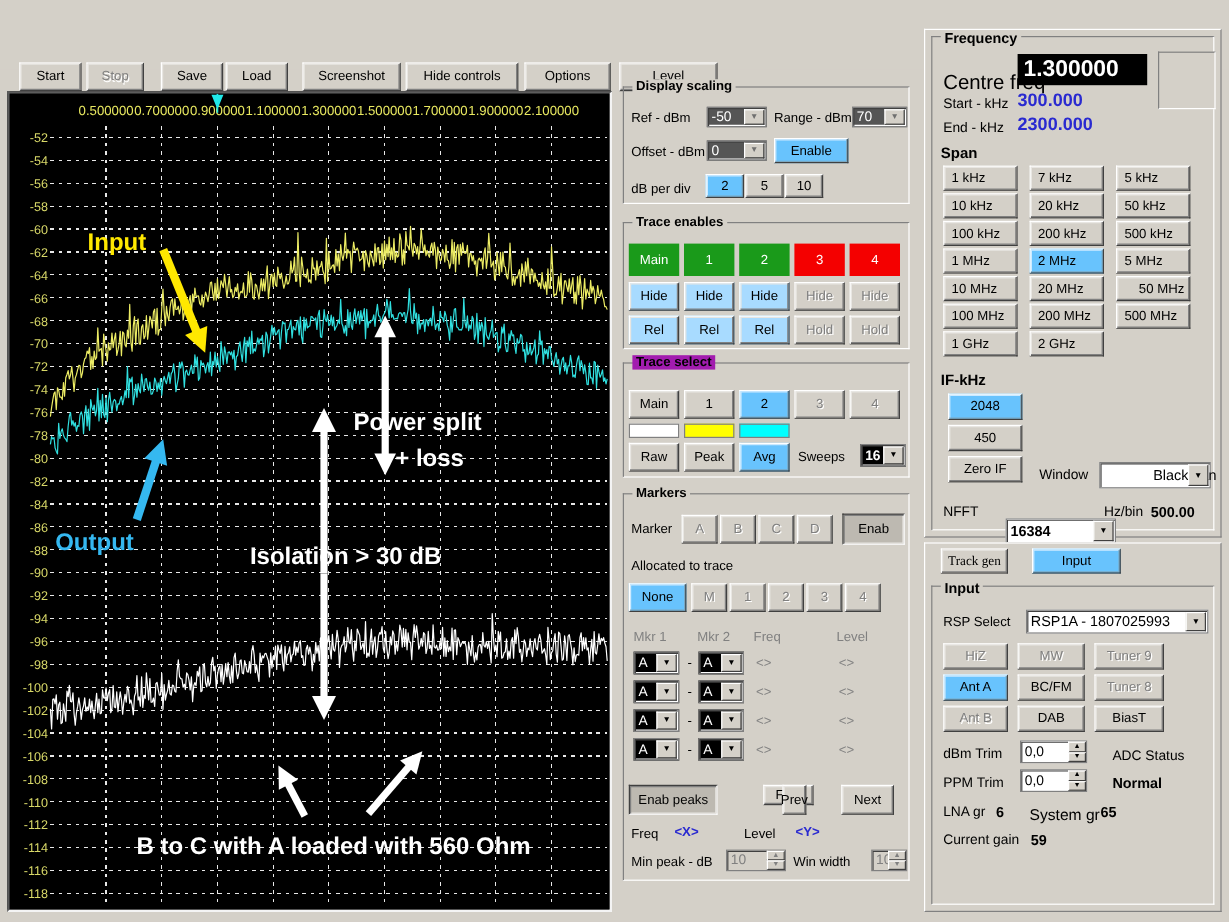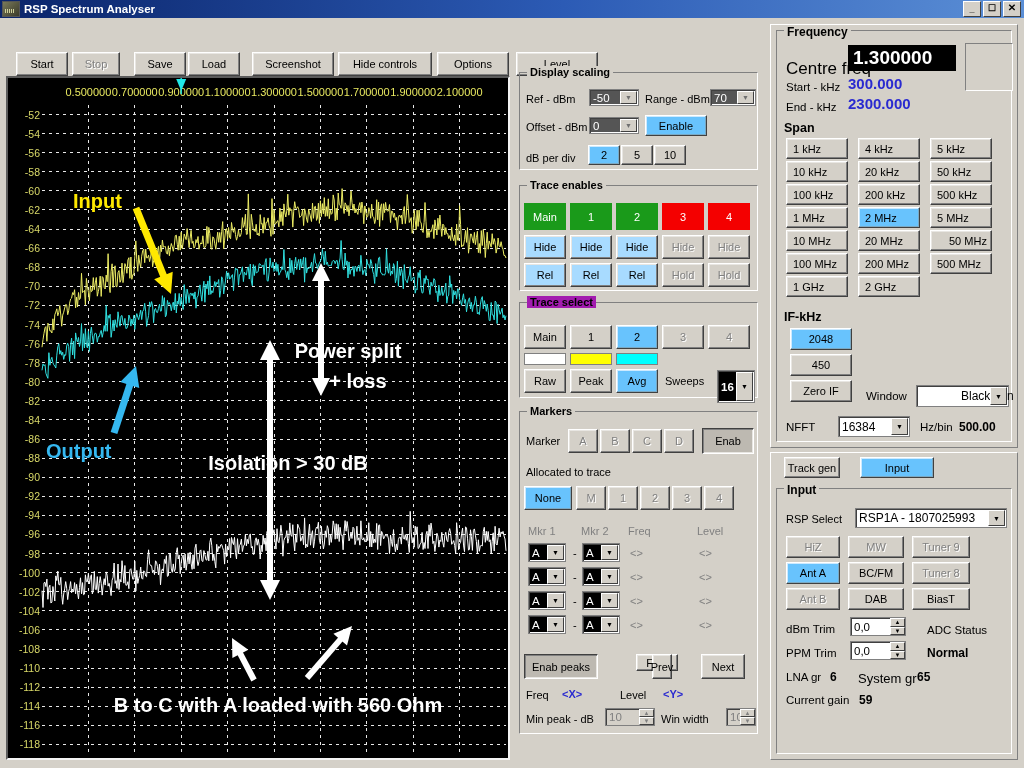--- a/index.html
+++ b/index.html
@@ -121,35 +121,20 @@
     font-size:11px;box-sizing:border-box;}
   .green{background:#1a9a1a;color:#fff;}
   .red{background:#f40000;color:#fff;}
   .lblue{background:#a8dbff;color:#000;}
 </style>
 </head>
 <body>
 
 <div id="app">
 
-  <div class="titlebar">
-    <div class="tb-icon"></div>
-    <div class="tb-title">RSP Spectrum Analyser</div>
-    <div class="tb-btns">
-      <div class="tb-btn tb-min">
-          <span>_</span>
-        </div>
-      <div class="tb-btn tb-max">
-          <span>☐</span>
-        </div>
-      <div class="tb-btn tb-close">
-          <span>✕</span>
-        </div>
-    </div>
-  </div>
 
   <div class="toolbar">
     <div class="btn" style="left:16px;width:52px;">Start</div>
     <div class="btn dis" style="left:72px;width:48px;">Stop</div>
     <div class="btn" style="left:134px;width:52px;">Save</div>
     <div class="btn" style="left:188px;width:52px;">Load</div>
     <div class="btn" style="left:252px;width:82px;">Screenshot</div>
     <div class="btn" style="left:338px;width:94px;">Hide controls</div>
     <div class="btn" style="left:437px;width:72px;">Options</div>
     <div class="btn" style="left:516px;width:82px;">Level</div>
@@ -332,21 +317,21 @@
   <div class="btn dis" style="position:absolute;left:708px;top:325px;width:42px;height:24px;">4</div>
 
   <div class="swatch" style="left:524px;top:353px;width:42px;height:12px;background:#ffffff;"></div>
   <div class="swatch" style="left:570px;top:353px;width:42px;height:12px;background:#ffff00;"></div>
   <div class="swatch" style="left:616px;top:353px;width:42px;height:12px;background:#00ffff;"></div>
 
   <div class="btn" style="position:absolute;left:524px;top:369px;width:42px;height:24px;">Raw</div>
   <div class="btn" style="position:absolute;left:570px;top:369px;width:42px;height:24px;">Peak</div>
   <div class="btn sel" style="position:absolute;left:616px;top:369px;width:42px;height:24px;">Avg</div>
   <div class="lbl" style="left:665px;top:375px;">Sweeps</div>
-  <div class="combo blackc" style="left:717px;top:370px;width:38px;height:33px;">
+  <div class="combo blackc" style="left:717px;top:370px;width:38px;height:19px;">
     <span>16</span>
     <span class="arrow">▼</span>
   </div>
 
   <div class="grpBorder" style="left:519px;top:411px;width:239px;height:323px;"></div>
   <div class="lbl b" style="left:527px;top:405px;background:#d4d0c8;padding:0 3px;">Markers</div>
 
   <div class="lbl" style="left:526px;top:435px;">Marker</div>
   <div class="btn dis" style="position:absolute;left:568px;top:429px;width:30px;height:24px;">A</div>
   <div class="btn dis" style="position:absolute;left:600px;top:429px;width:30px;height:24px;">B</div>
@@ -459,21 +444,21 @@
   <div class="freqbox" style="left:965px;top:43px;width:48px;height:48px;"></div>
 
   <div class="lbl" style="left:786px;top:81px;font-size:11.5px;">Start - kHz</div>
   <div class="bluetxt" style="left:848px;top:75px;">300.000</div>
   <div class="lbl" style="left:786px;top:101px;font-size:11.5px;">End - kHz</div>
   <div class="bluetxt" style="left:848px;top:95px;">2300.000</div>
 
   <div class="lbl b" style="left:784px;top:121px;font-size:12.5px;">Span</div>
 
   <div class="btn" style="position:absolute;left:786px;top:138px;width:62px;height:21px;justify-content:flex-start;padding-left:6px;">1 kHz</div>
-  <div class="btn" style="position:absolute;left:858px;top:138px;width:62px;height:21px;justify-content:flex-start;padding-left:6px;">4 kHz</div>
+  <div class="btn" style="position:absolute;left:858px;top:138px;width:62px;height:21px;justify-content:flex-start;padding-left:6px;">7 kHz</div>
   <div class="btn" style="position:absolute;left:930px;top:138px;width:62px;height:21px;justify-content:flex-start;padding-left:6px;">5 kHz</div>
   <div class="btn" style="position:absolute;left:786px;top:161px;width:62px;height:21px;justify-content:flex-start;padding-left:6px;">10 kHz</div>
   <div class="btn" style="position:absolute;left:858px;top:161px;width:62px;height:21px;justify-content:flex-start;padding-left:6px;">20 kHz</div>
   <div class="btn" style="position:absolute;left:930px;top:161px;width:62px;height:21px;justify-content:flex-start;padding-left:6px;">50 kHz</div>
   <div class="btn" style="position:absolute;left:786px;top:184px;width:62px;height:21px;justify-content:flex-start;padding-left:6px;">100 kHz</div>
   <div class="btn" style="position:absolute;left:858px;top:184px;width:62px;height:21px;justify-content:flex-start;padding-left:6px;">200 kHz</div>
   <div class="btn" style="position:absolute;left:930px;top:184px;width:62px;height:21px;justify-content:flex-start;padding-left:6px;">500 kHz</div>
   <div class="btn" style="position:absolute;left:786px;top:207px;width:62px;height:21px;justify-content:flex-start;padding-left:6px;">1 MHz</div>
   <div class="btn sel" style="position:absolute;left:858px;top:207px;width:62px;height:21px;justify-content:flex-start;padding-left:6px;">2 MHz</div>
   <div class="btn" style="position:absolute;left:930px;top:207px;width:62px;height:21px;justify-content:flex-start;padding-left:6px;">5 MHz</div>
@@ -491,29 +476,29 @@
   <div class="btn" style="position:absolute;left:790px;top:354px;width:62px;height:22px;">450</div>
   <div class="btn" style="position:absolute;left:790px;top:380px;width:62px;height:22px;">Zero IF</div>
 
   <div class="lbl" style="left:866px;top:390px;font-size:11.5px;">Window</div>
   <div class="combo" style="left:916px;top:385px;width:93px;height:22px;font-size:12px;padding-left:44px;">
     <span>Blackman</span>
     <span class="arrow">▼</span>
   </div>
 
   <div class="lbl" style="left:786px;top:421px;font-size:11.5px;">NFFT</div>
-  <div class="combo" style="left:838px;top:416px;width:72px;height:21px;font-size:12px;">
+  <div class="combo" style="left:838px;top:432px;width:92px;height:21px;font-size:12px;font-weight:bold;">
     <span>16384</span>
     <span class="arrow">▼</span>
   </div>
   <div class="lbl" style="left:920px;top:421px;font-size:11.5px;">Hz/bin</div>
   <div class="lbl b" style="left:959px;top:420px;font-size:12px;">500.00</div>
 
   <div class="panel" style="left:770px;top:452px;width:248px;height:308px;"></div>
-  <div class="btn" style="position:absolute;left:784px;top:457px;width:56px;height:21px;">Track gen</div>
+  <div class="btn" style="position:absolute;left:784px;top:457px;width:56px;height:21px;font-family:Liberation Serif, serif;">Track gen</div>
   <div class="btn sel" style="position:absolute;left:860px;top:457px;width:74px;height:21px;">Input</div>
 
   <div class="grpBorder" style="left:776px;top:488px;width:236px;height:266px;"></div>
   <div class="lbl b" style="left:784px;top:483px;background:#d4d0c8;padding:0 3px;font-size:12px;">Input</div>
 
   <div class="lbl" style="left:786px;top:513px;font-size:11px;">RSP Select</div>
   <div class="combo" style="left:855px;top:508px;width:152px;height:20px;font-size:12px;">
     <span>RSP1A - 1807025993</span>
     <span class="arrow">▼</span>
   </div>

